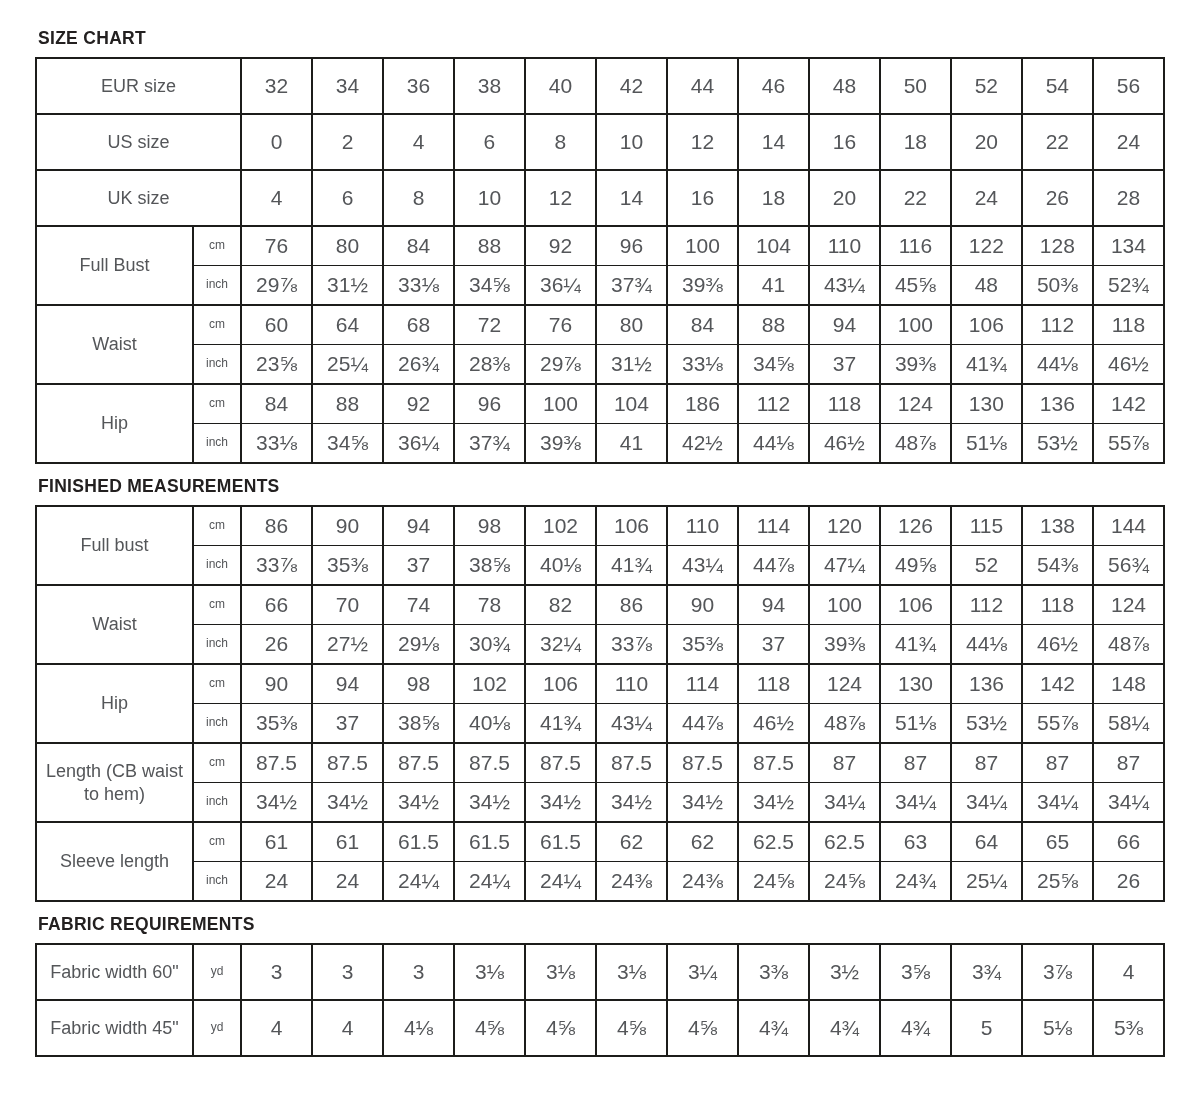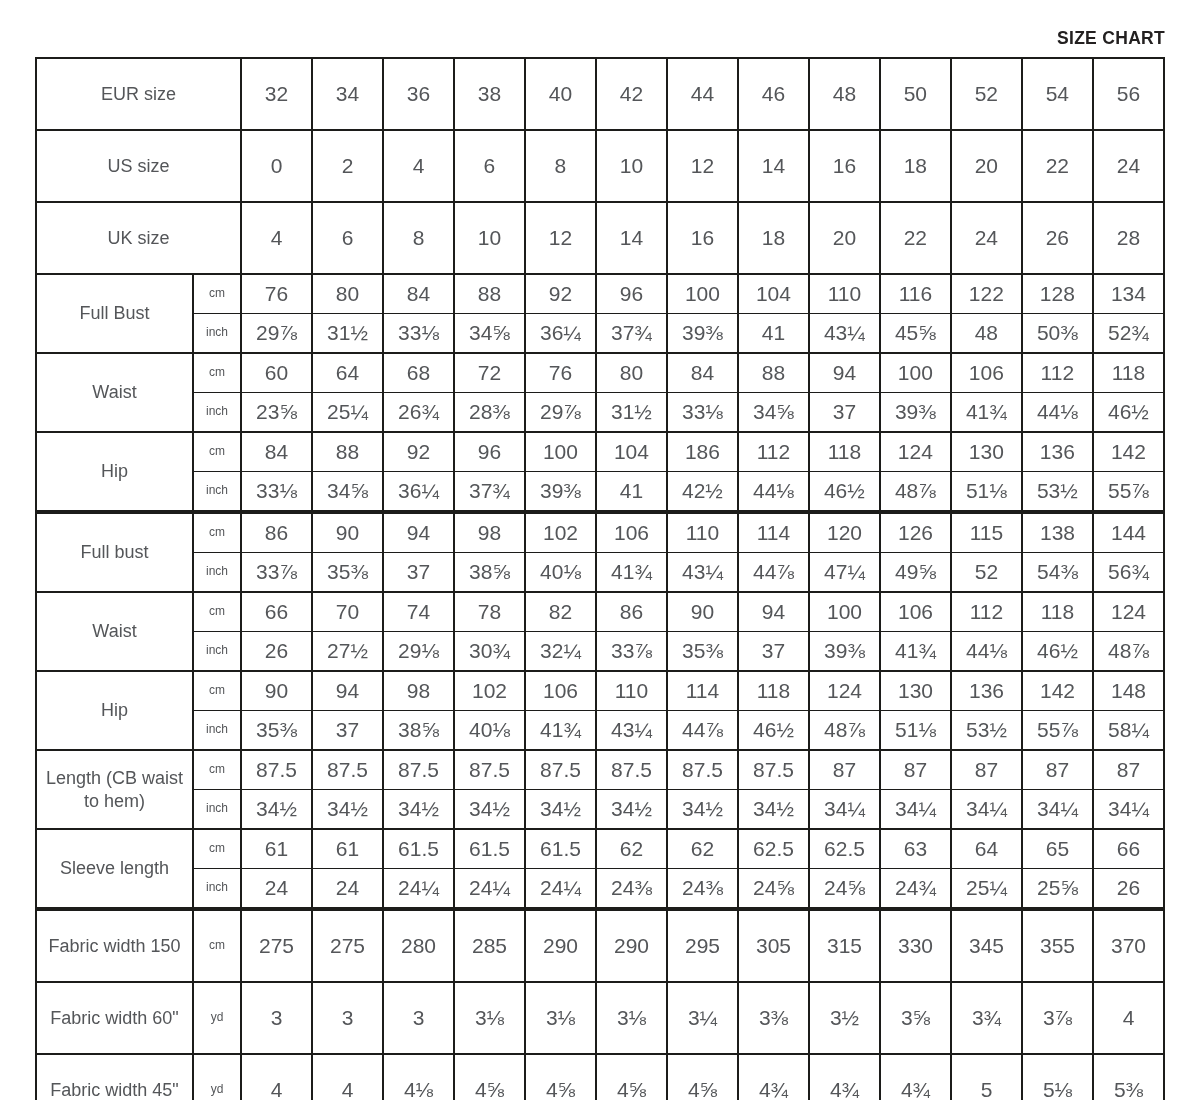--- a/index.html
+++ b/index.html
@@ -12,37 +12,36 @@
   body{
     width:1200px;height:1100px;background:var(--bg);
     font-family:"Liberation Sans", sans-serif;
     -webkit-font-smoothing:antialiased;
   }
   .sheet{padding:28px 35px 0 35px;}
   h2.section-title{
     font-size:17.5px;font-weight:bold;color:var(--title);
     letter-spacing:.3px;line-height:20px;
     margin:0 0 9px 3px;
-    text-align:right;
   }
   section + section h2.section-title{margin-top:12px;}
   table.meas{
     border-collapse:collapse;table-layout:fixed;width:1130px;
     border:2px solid var(--border);
   }
   table.meas td{
     border:2px solid var(--border);
     height:38px;padding:0;
     text-align:center;vertical-align:middle;
     color:var(--text);font-size:21px;line-height:1.1;
     overflow:hidden;white-space:nowrap;
   }
   table.meas td.label-cell{
     font-size:18px;line-height:1.25;white-space:normal;
-    padding:16px 6px;
+    padding:8px 6px;
   }
   table.meas td.unit-cell{font-size:12px;}
   table.meas tr.sub td{border-top-width:1px;}
   table.meas tr.pre-sub td{border-bottom-width:1px;}
 </style>
 </head>
 <body>
 
 <div class="sheet">
 
@@ -200,20 +199,21 @@
             <td class="value-cell">48⅞</td>
             <td class="value-cell">51⅛</td>
             <td class="value-cell">53½</td>
             <td class="value-cell">55⅞</td>
           </tr>
         </tbody>
     </table>
   </section>
 
   <section>
+    <h2 class="section-title">FINISHED MEASUREMENTS</h2>
     <table class="meas">
       <colgroup>
         <col style="width:157px">
           <col style="width:48px">
           <col span="13">
       </colgroup>
       <tbody>
           <tr class="major pre-sub">
             <td class="label-cell" rowspan="2">Full bust</td>
             <td class="unit-cell">cm</td>
@@ -377,44 +377,28 @@
             <td class="value-cell">24¾</td>
             <td class="value-cell">25¼</td>
             <td class="value-cell">25⅝</td>
             <td class="value-cell">26</td>
           </tr>
         </tbody>
     </table>
   </section>
 
   <section>
+    <h2 class="section-title">FABRIC REQUIREMENTS</h2>
     <table class="meas">
       <colgroup>
         <col style="width:157px">
           <col style="width:48px">
           <col span="13">
       </colgroup>
       <tbody>
-          <tr class="major">
-            <td class="label-cell">Fabric width 150</td>
-            <td class="unit-cell">cm</td>
-            <td class="value-cell">275</td>
-            <td class="value-cell">275</td>
-            <td class="value-cell">280</td>
-            <td class="value-cell">285</td>
-            <td class="value-cell">290</td>
-            <td class="value-cell">290</td>
-            <td class="value-cell">295</td>
-            <td class="value-cell">305</td>
-            <td class="value-cell">315</td>
-            <td class="value-cell">330</td>
-            <td class="value-cell">345</td>
-            <td class="value-cell">355</td>
-            <td class="value-cell">370</td>
-          </tr>
           <tr class="major">
             <td class="label-cell">Fabric width 60"</td>
             <td class="unit-cell">yd</td>
             <td class="value-cell">3</td>
             <td class="value-cell">3</td>
             <td class="value-cell">3</td>
             <td class="value-cell">3⅛</td>
             <td class="value-cell">3⅛</td>
             <td class="value-cell">3⅛</td>
             <td class="value-cell">3¼</td>

